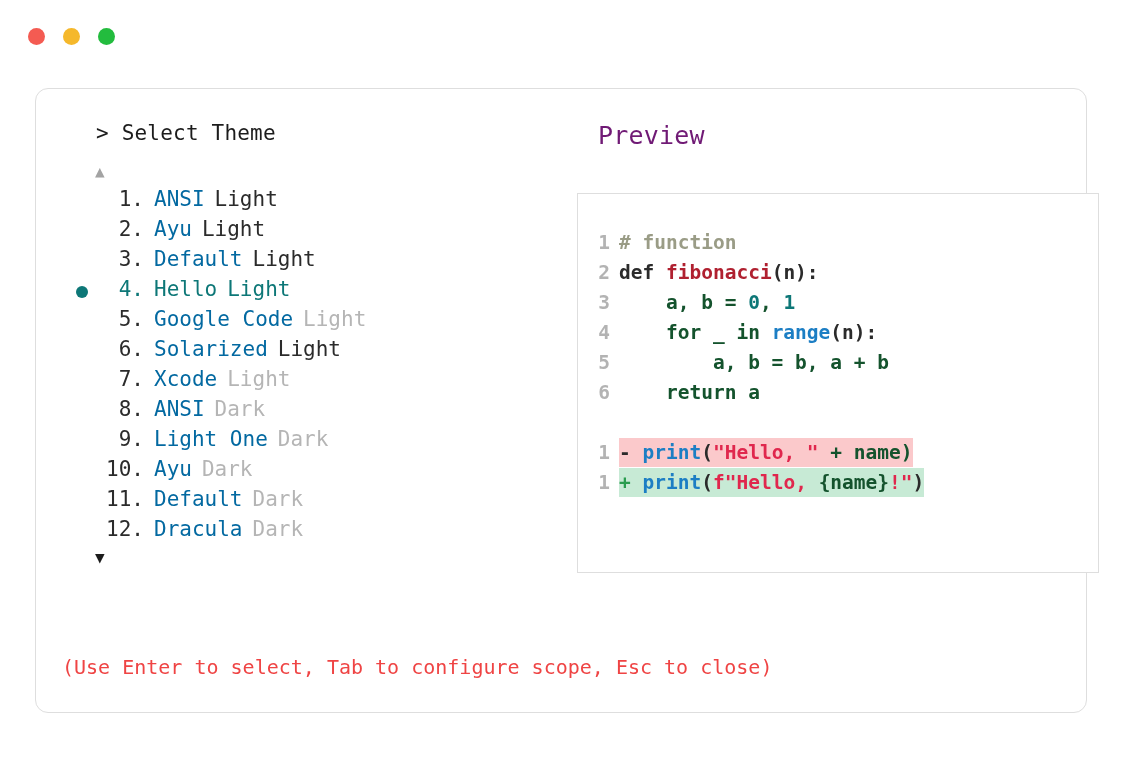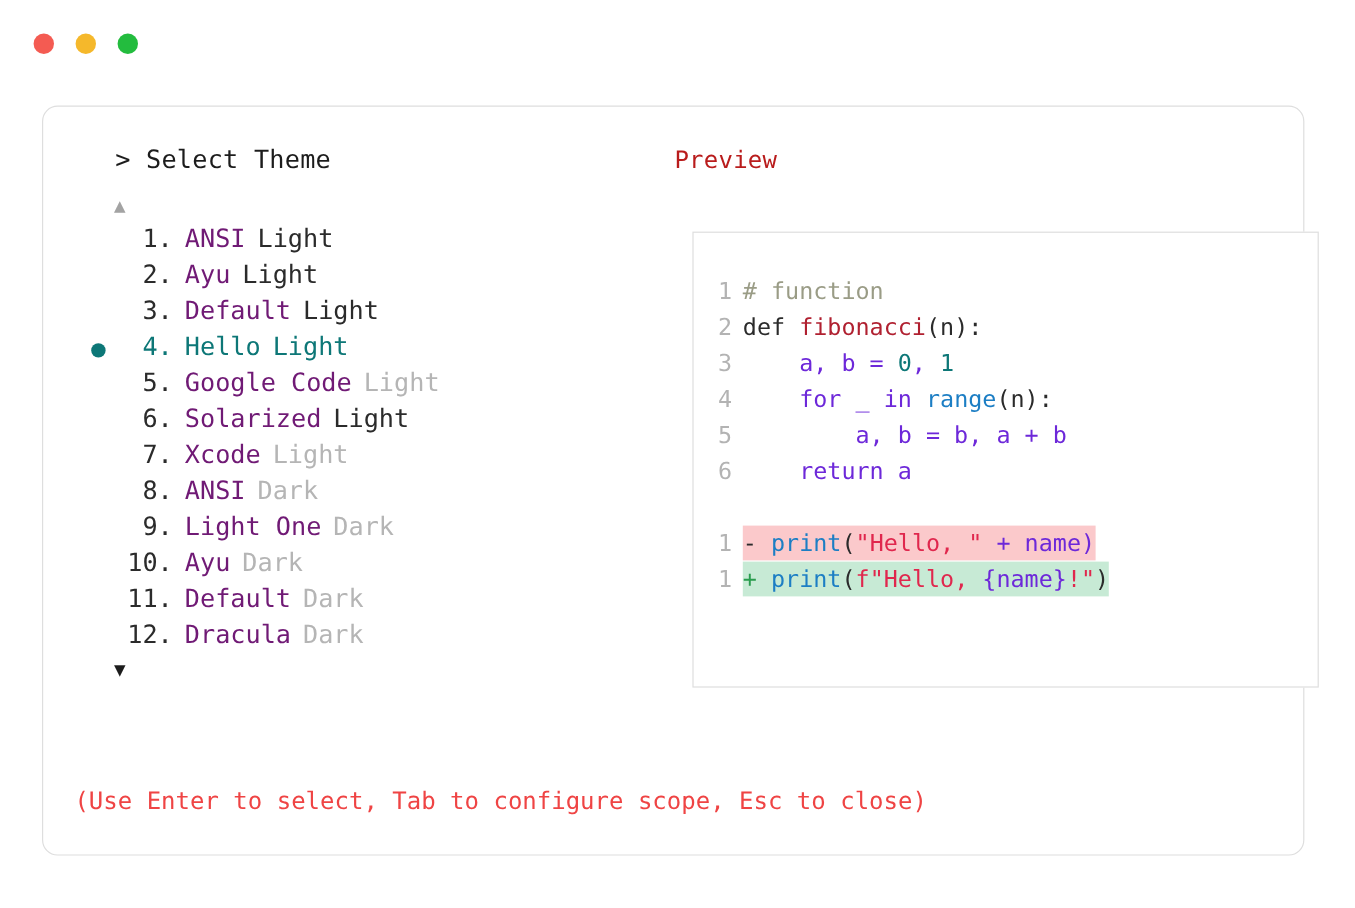--- a/index.html
+++ b/index.html
@@ -56,24 +56,24 @@
     position: absolute;
     left: 26px;
     top: 0;
     font-size: 21px;
     color: #1c1c1c;
     letter-spacing: 0.2px;
     white-space: pre;
   }
   .preview-title {
     position: absolute;
-    left: 492px;
+    left: 528px;
     top: 0;
-    font-size: 20px;
-    color: #b91c1c;
+    font-size: 25px;
+    color: #701a75;
     letter-spacing: 0.2px;
   }
 
   
   .body-cols {
     position: relative;
     margin-top: 10px;
   }
 
   
@@ -116,35 +116,36 @@
     border-radius: 50%;
     background: #0d7777;
     margin-left: 6px;
   }
   .idx {
     width: 46px;
     flex: 0 0 46px;
     text-align: right;
     color: #2b2b2b;
   }
-  .tname { color: #701a75; padding-left: 10px; }
+  .tname { color: #0369a1; padding-left: 10px; }
   .tvariant { padding-left: 10px; }
   .tvariant.strong { color: #2b2b2b; }
   .tvariant.dim { color: #b5b5b5; }
   .theme-item.selected .idx,
   .theme-item.selected .dotsep,
   .theme-item.selected .tname,
   .theme-item.selected .tvariant { color: #0d7777; }
 
   
   .preview-col {
     position: absolute;
     left: 507px;
     top: 32px;
     width: 522px;
+    font-weight: bold;
   }
   .preview-box {
     box-sizing: border-box;
     border: 1.5px solid #dedede;
     background: #ffffff;
     height: 380px;
     padding: 34px 0 0 0;
   }
   .code {
     font-size: 19.5px;
@@ -155,21 +156,21 @@
     display: block;
     padding-left: 18px;
   }
   .ln {
     color: #b3b3b3;
     display: inline-block;
     width: 14px;
     text-align: right;
     margin-right: 9px;
   }
-  .tok-plain { color: #6d28d9; }
+  .tok-plain { color: #14532d; }
   .tok-comment { color: #9a9c86; }
   .tok-kw { color: #2b2b2b; text-align: right; }
   .tok-fnname { color: #b02030; text-align: center; }
   .tok-num { color: #0d7777; }
   .tok-builtin { color: #1c7ec4; }
   .tok-str { color: #e0274d; }
   .tok-punc { color: #2b2b2b; }
   .tok-plusmark { color: #2a9d4f; }
   .tok-minusmark { color: #2b2b2b; }
 

